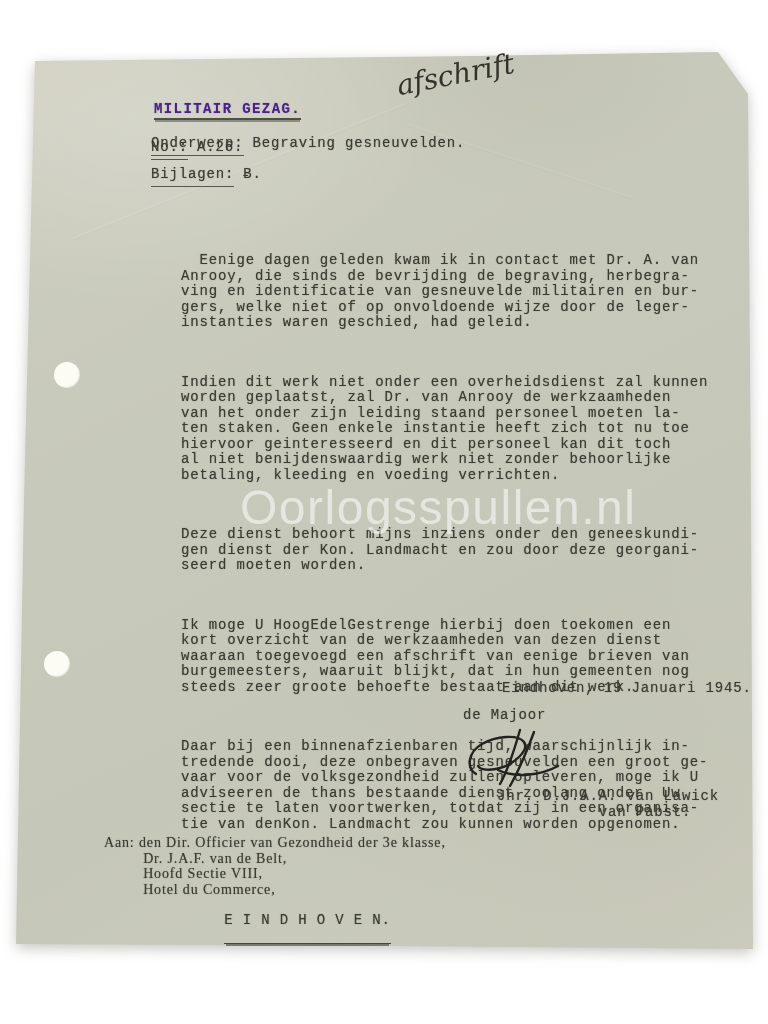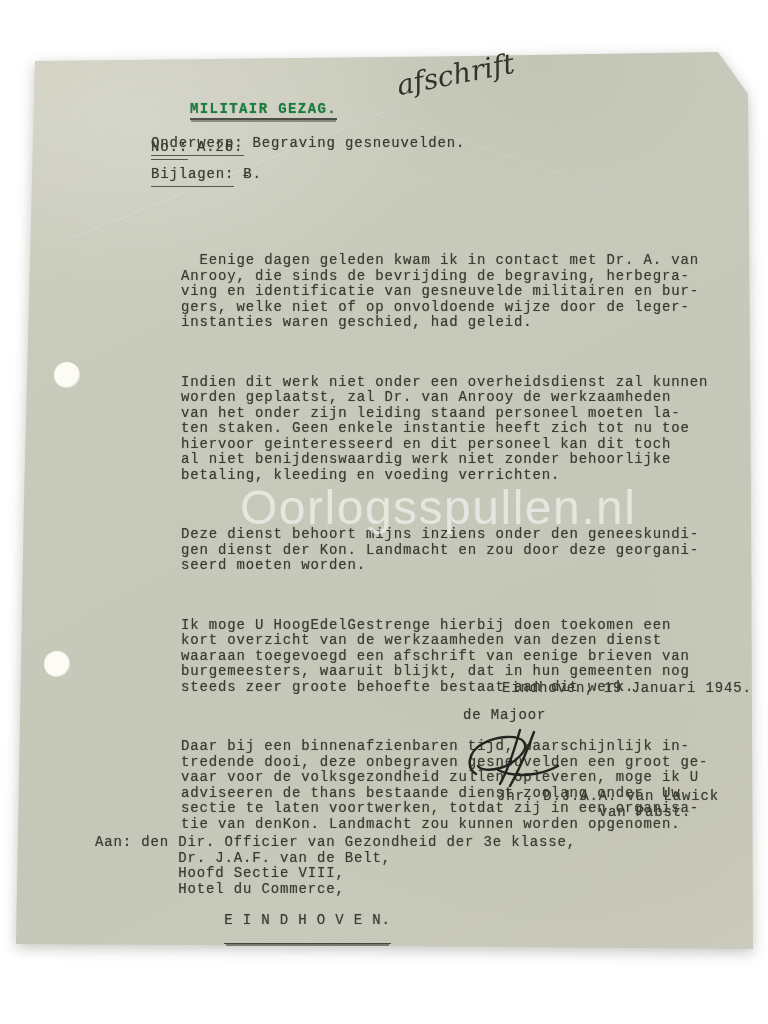--- a/index.html
+++ b/index.html
@@ -35,24 +35,24 @@
   .punch.p1{left:54px;top:362px;}
   .punch.p2{left:44px;top:651px;}
 
   
   .tw{
     position:absolute;color:#3b3b33;
     font-size:14px;line-height:15.5px;letter-spacing:.85px;
     white-space:pre-wrap;
     text-shadow:0 0 1px rgba(59,59,51,.55);
   }
-  .sender{font-weight:bold;color:#15803d;letter-spacing:1.4px;
+  .sender{font-weight:bold;color:#4c1d95;letter-spacing:1.4px;
     border-bottom:2px solid rgba(55,55,46,.85);
     box-shadow:0 3px 0 -1px rgba(55,55,46,.45);
-    padding-bottom:1px;margin-left:36px;}
+    padding-bottom:1px;}
   .meta-row{position:absolute;}
   .meta-label{border-bottom:1.5px solid rgba(55,55,46,.8);padding-bottom:4px;}
   .meta-value{margin-left:9px;}
   .para{margin:0 0 13px 0;}
   .city{border-bottom:1.5px solid rgba(55,55,46,.9);padding-bottom:15px;
     box-shadow:0 4px 0 -2px rgba(55,55,46,.55);}
 
   
   .handwritten{
     position:absolute;left:396px;top:58px;
@@ -137,21 +137,21 @@
   <svg class="signature-svg" width="115" height="66" viewBox="0 0 115 66">
     <path d="M14 48 C 4 42, 6 26, 20 18 C 34 10, 56 8, 62 16 C 68 24, 52 38, 38 42 C 28 45, 18 44, 16 40"></path>
     <path d="M58 4 C 54 18, 46 44, 38 58"></path>
     <path d="M72 6 C 66 22, 56 46, 48 60"></path>
     <path d="M36 44 C 52 52, 78 50, 96 40"></path>
   </svg>
 
   <div class="tw" style="left:497px;top:789px;">Jhr. D.J.A.A. van Lawick
            van Pabst.</div>
 
-  <div class="tw" style="left:95px;top:835px;">Aan: den Dir. Officier van Gezondheid der 3e klasse,
+  <div class="tw" style="left:104px;top:835px;font-family:Liberation Serif, serif;">Aan: den Dir. Officier van Gezondheid der 3e klasse,
          Dr. J.A.F. van de Belt,
          Hoofd Sectie VIII,
          Hotel du Commerce,</div>
   <div class="tw" style="left:104px;top:897px;">
     <span>         </span><span class="city">E I N D H O V E N.</span>
   </div>
 
   <div class="watermark">Oorlogsspullen.nl</div>
 
 </div>

